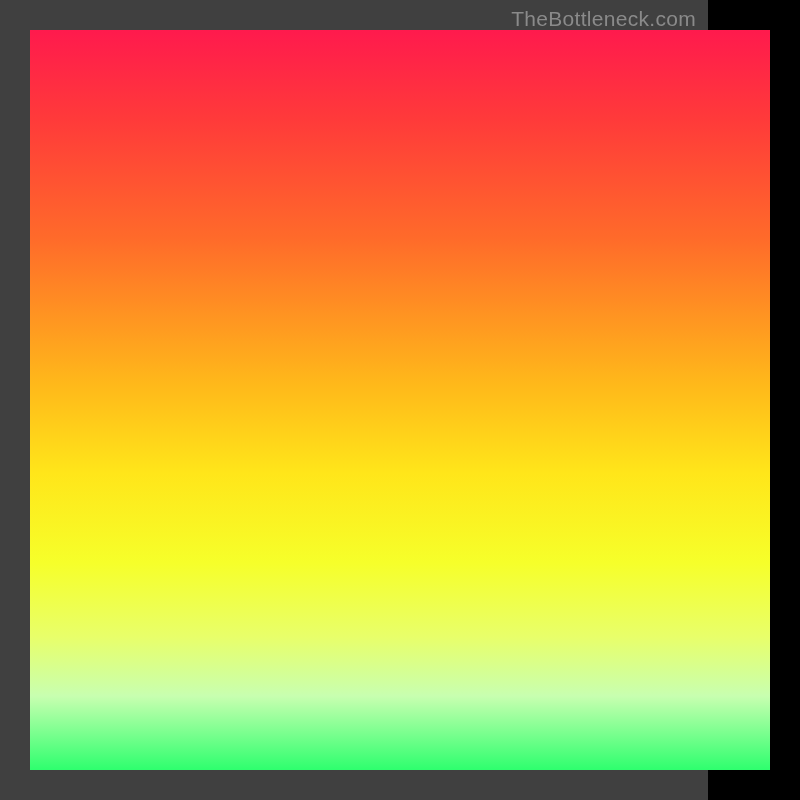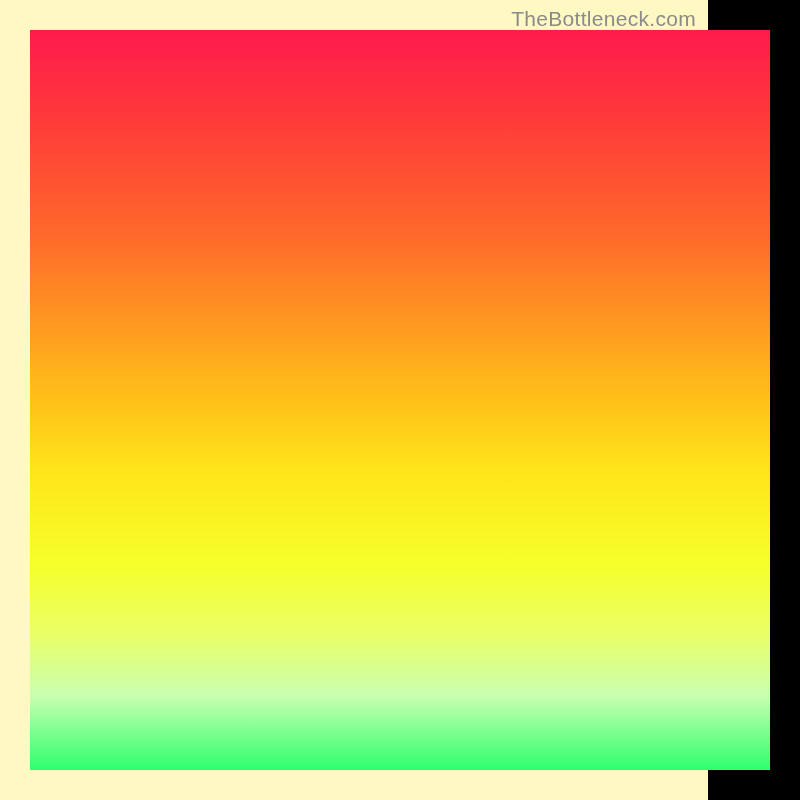--- a/index.html
+++ b/index.html
@@ -8,21 +8,21 @@
     width: 800px;
     height: 800px;
     overflow: hidden;
     background: #000;
     font-family: Arial, Helvetica, sans-serif;
   }
   .frame {
     position: relative;
     width: 708px;
     height: 800px;
-    background: #fef9c3;
+    background: #404040;
   }
   .plot-area {
     position: absolute;
     left: 30px;
     top: 30px;
     width: 740px;
     height: 740px;
     overflow: hidden;
   }
   

